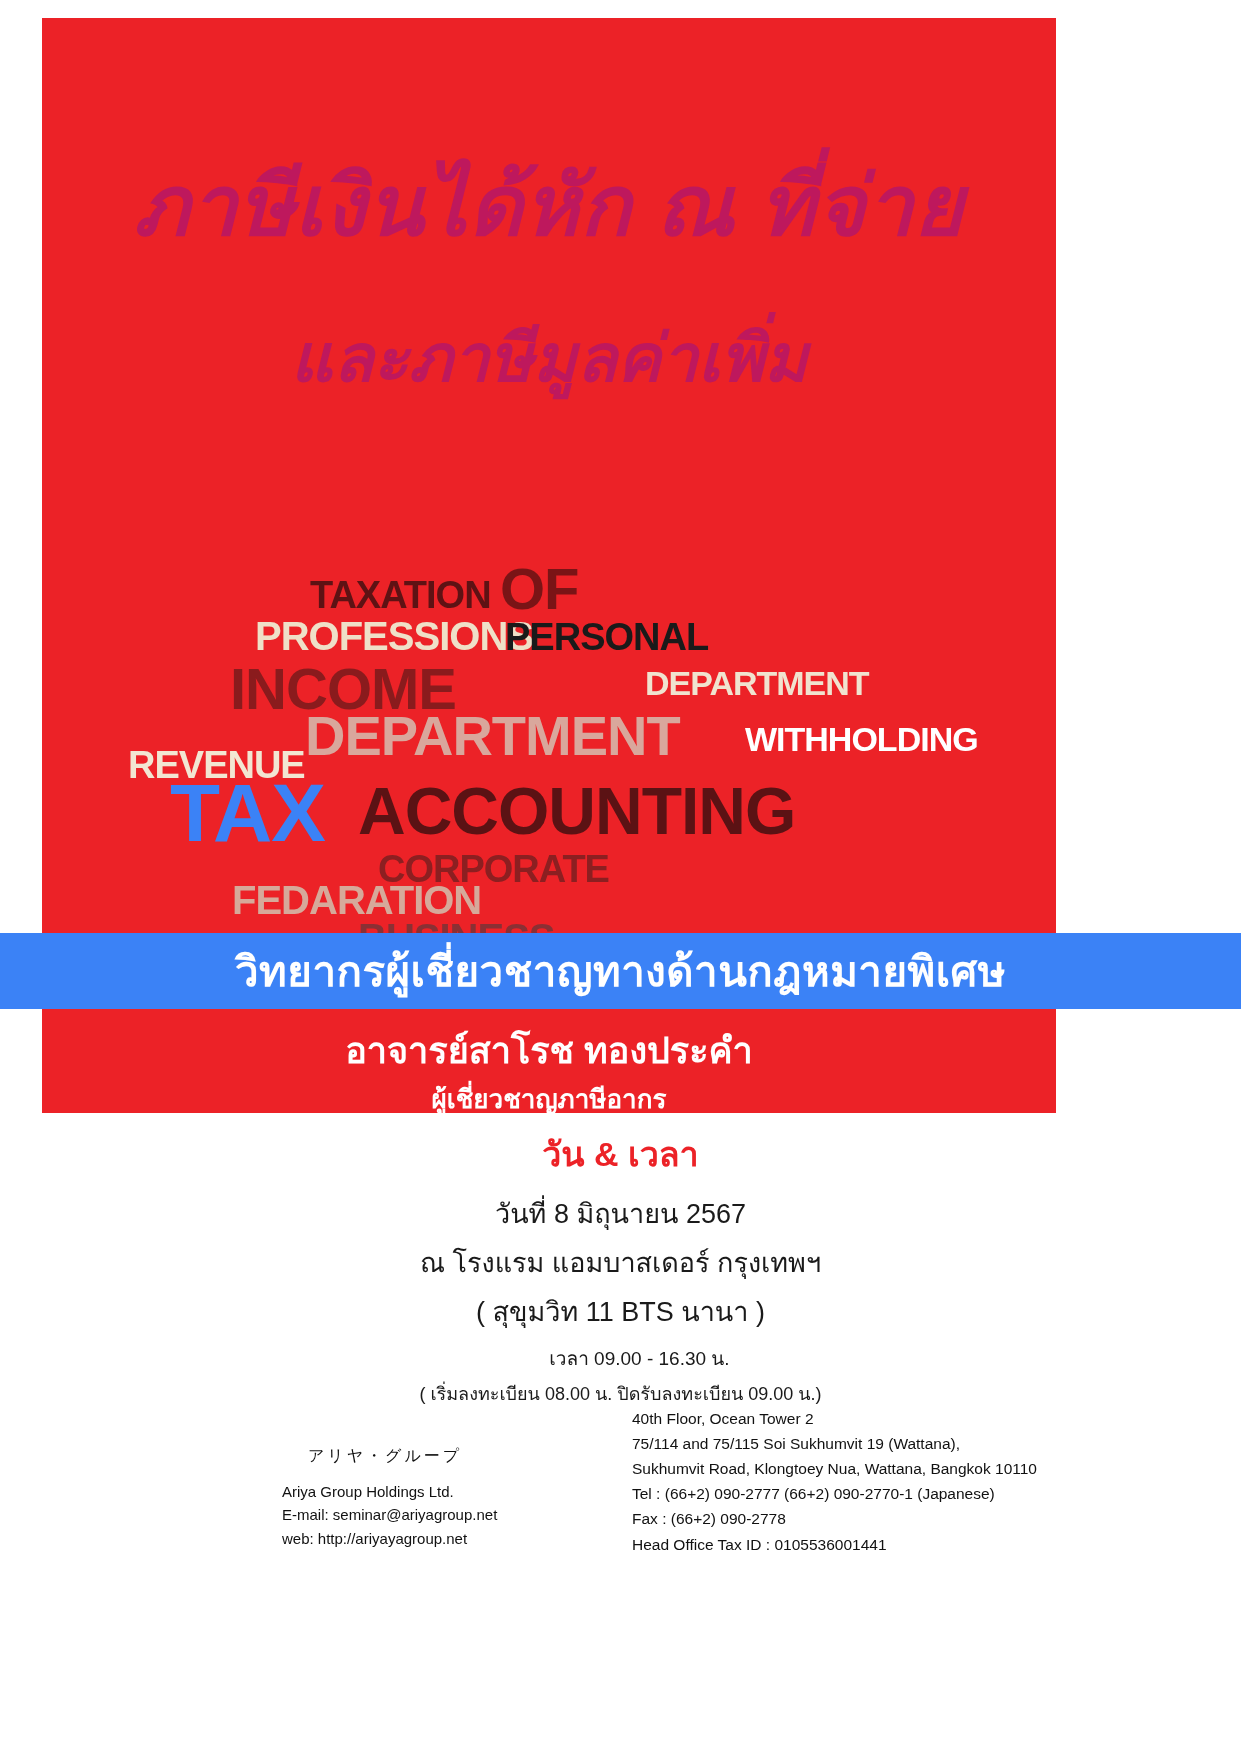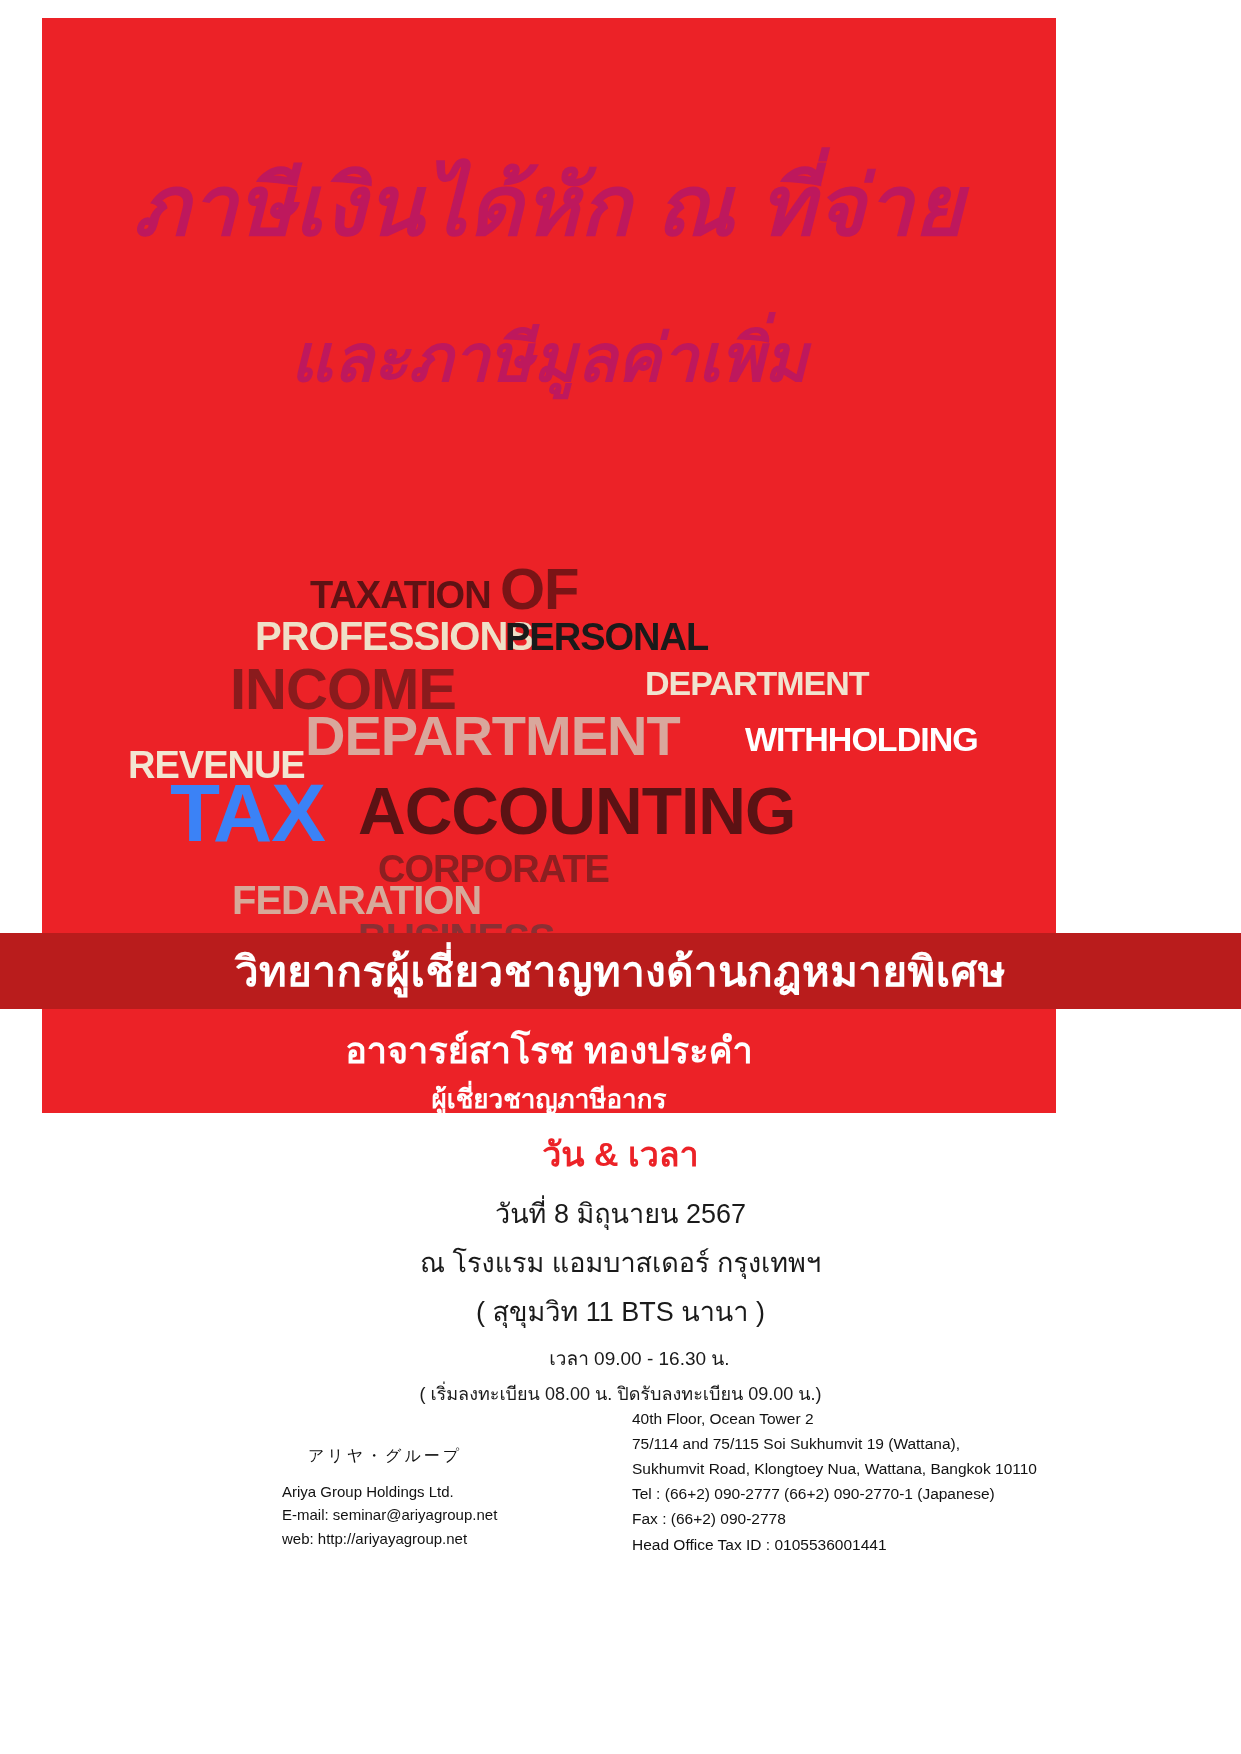--- a/index.html
+++ b/index.html
@@ -74,21 +74,21 @@
     font-weight: bold;
     letter-spacing: -1px;
   }
   
   .black-banner {
     position: absolute;
     left: 0px;
     top: 933px;
     width: 1241px;
     height: 76px;
-    background: #b91c1c;
+    background: #3b82f6;
     display: flex;
     align-items: center;
     justify-content: center;
   }
   .black-banner span {
     color: #ffffff;
     font-size: 42px;
     font-weight: bold;
     letter-spacing: 0.5px;
     white-space: nowrap;

